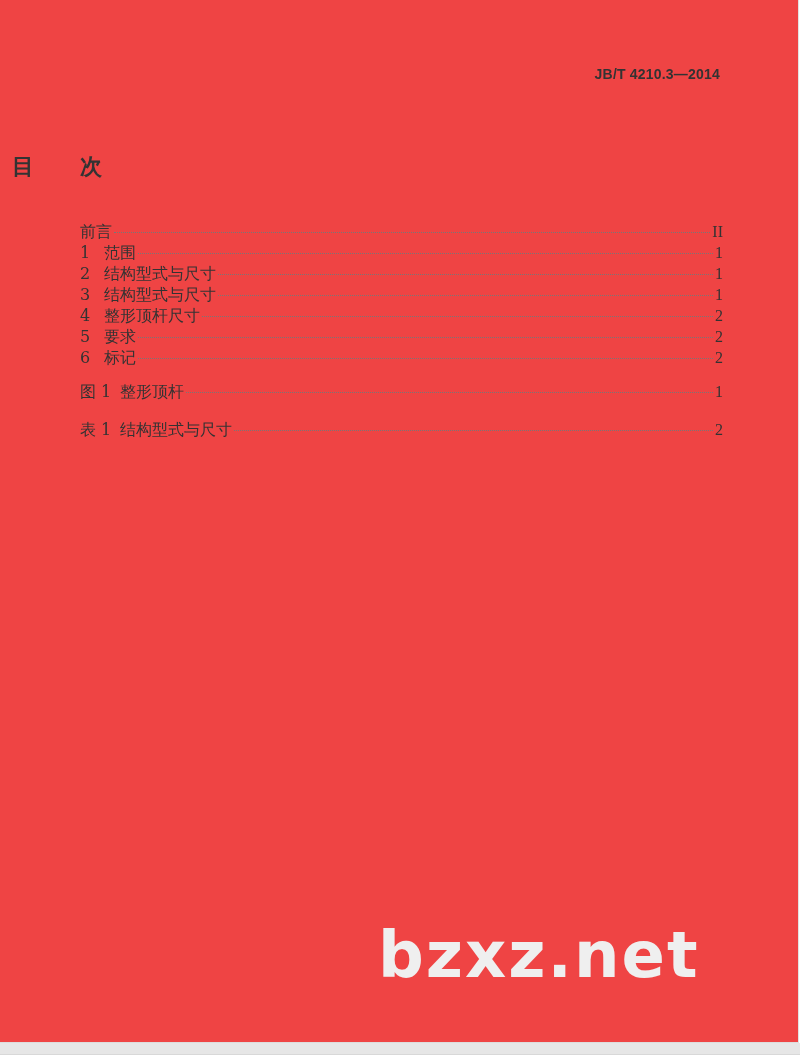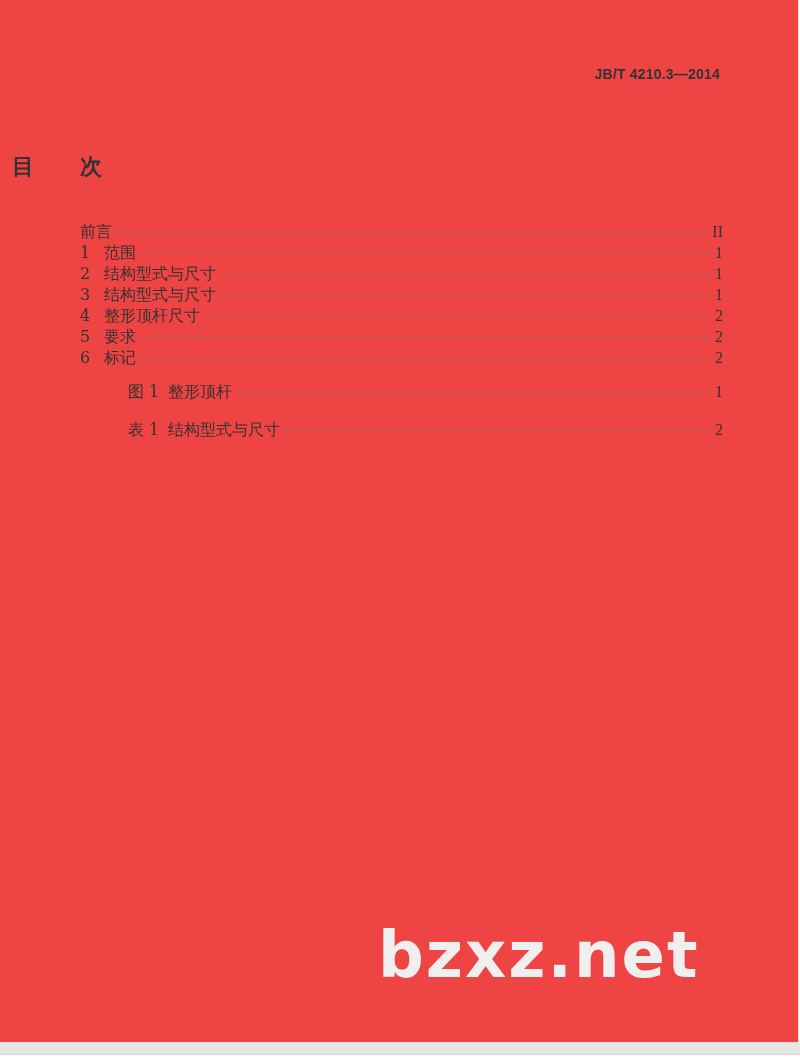--- a/index.html
+++ b/index.html
@@ -27,21 +27,21 @@
     font-family: "DejaVu Sans", sans-serif; font-weight: bold; font-size: 22px; color: #333;
     letter-spacing: 0;
   }
   .title span { display: inline-block; }
   .title .gap { width: 46px; }
   .toc { position: absolute; left: 80px; width: 643px; top: 221px; font-size: 16px; }
   .toc-row {
     display: flex; align-items: baseline; height: 21px; line-height: 21px; color: #333;
   }
   .toc-row .num { width: 24px; flex: none; }
-  .toc-row .num.wide { width: 40px; margin-left: 48px; }
+  .toc-row .num.wide { width: 40px; }
   .toc-row .label { flex: none; white-space: nowrap; }
   .toc-row .leader {
     flex: 1; margin: 0 2px; border-bottom: 1.5px dotted #777; transform: translateY(-4px);
   }
   .toc-row .page-no { flex: none; text-align: right; min-width: 8px; font-family: Liberation Serif, serif; }
   .spacer-lg { height: 13px; }
   .spacer-md { height: 17px; }
   .watermark {
     position: absolute; left: 378px; top: 918px;
     font-family: "DejaVu Sans", sans-serif; font-weight: bold; font-size: 64px;

